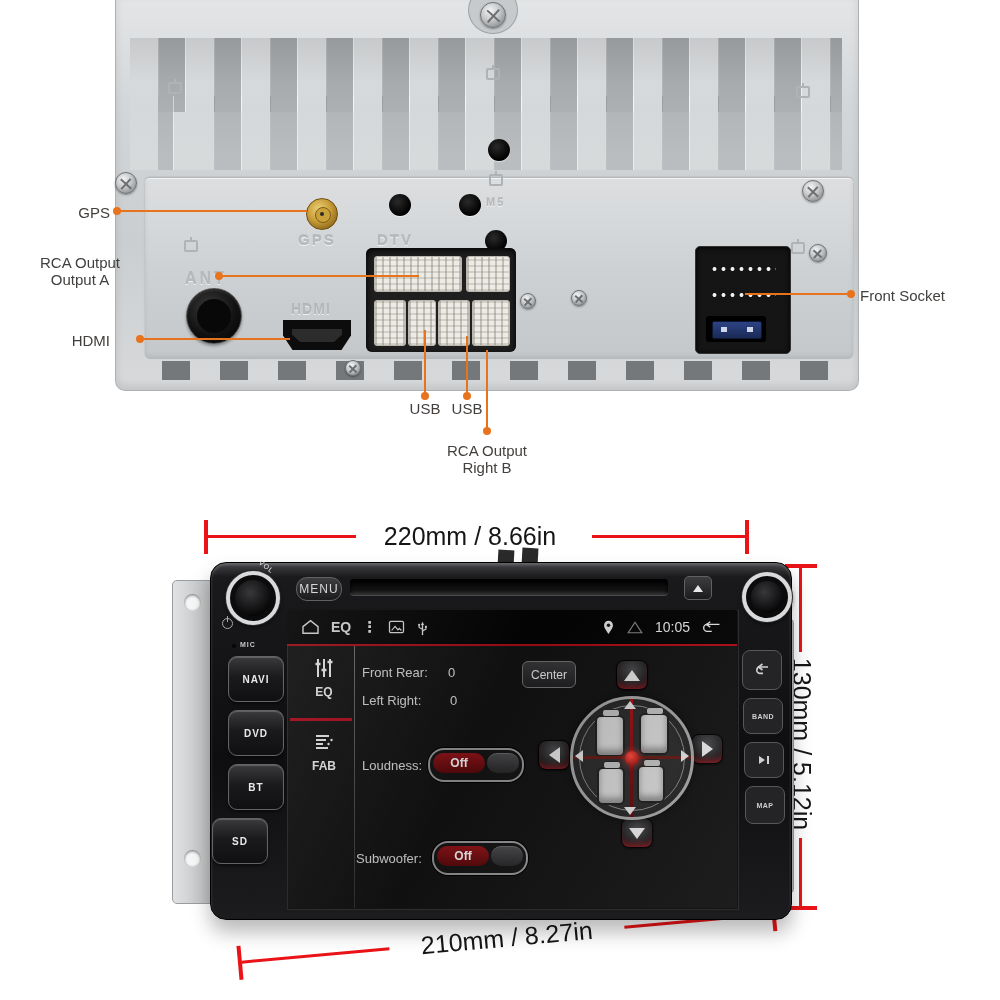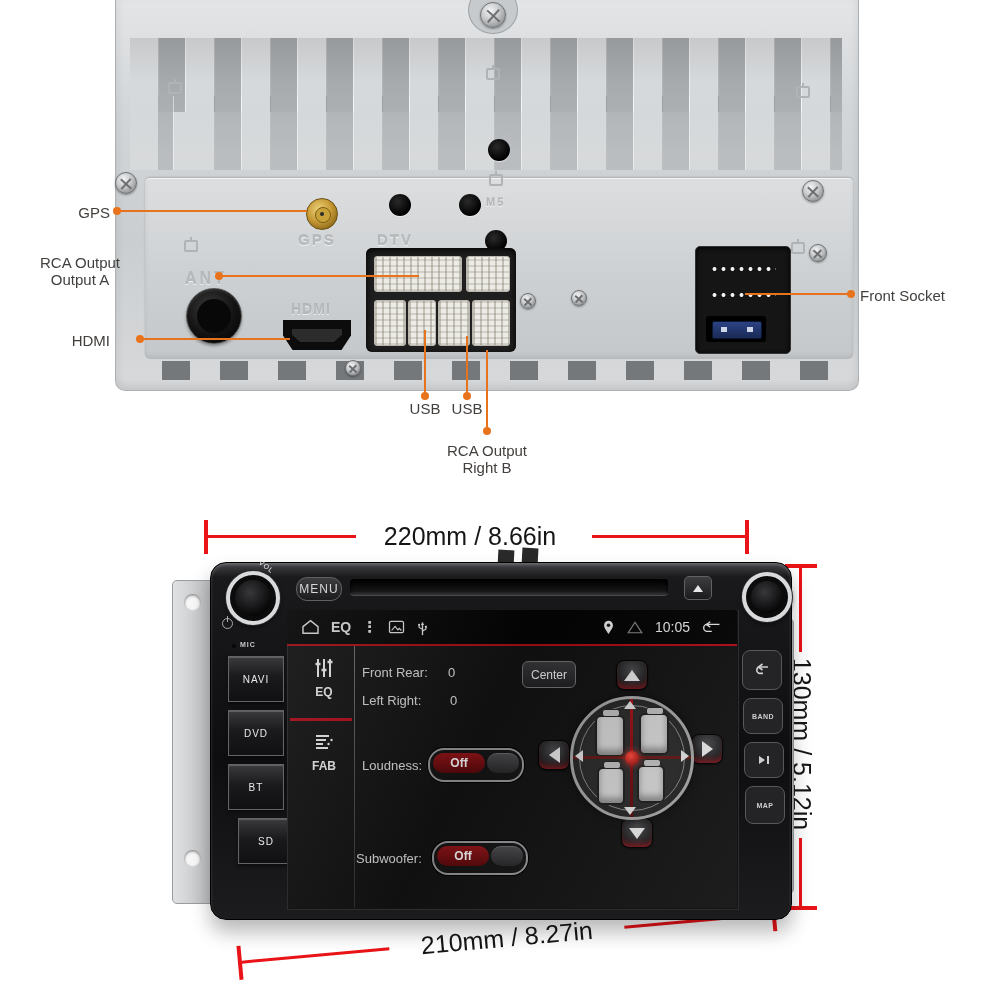--- a/index.html
+++ b/index.html
@@ -68,22 +68,22 @@
   .bhole{border-radius:50%;background:#f7f7f7;box-shadow:inset 0 1px 3px rgba(0,0,0,.55);}
   .unit{left:210px;top:562px;width:580px;height:356px;border-radius:16px;
     background:linear-gradient(180deg,#45454a 0,#1a1a1c 14px,#0e0e10 55%,#1c1c1e 100%);
     border:1px solid #000;box-shadow:0 12px 20px rgba(0,0,0,.28),inset 0 2px 3px rgba(255,255,255,.20);}
   .knob{border-radius:50%;background:#0b0b0c;border:4px solid #d9dadc;box-shadow:0 0 0 1px #2a2a2b,0 2px 4px rgba(0,0,0,.6);}
   .knob i{position:absolute;left:5px;top:5px;right:5px;bottom:5px;border-radius:50%;
     background:radial-gradient(circle at 42% 35%,#38383b,#060607 75%);}
   .topbtn{background:linear-gradient(180deg,#3d3d40,#1b1b1d);border:1px solid #616163;border-radius:11px;
     color:#d6d6d6;font-size:12px;letter-spacing:1px;display:flex;align-items:center;justify-content:center;}
   .cdslot{background:linear-gradient(180deg,#000,#151516 75%,#3c3c3d);border-radius:4px;box-shadow:inset 0 2px 4px #000;border-bottom:1px solid #4a4a4b;}
-  .sidebtn{background:linear-gradient(180deg,#3a3a3d,#1a1a1c 45%,#101012);border:1px solid #646467;border-radius:0;
-    color:#e9e9e9;font-weight:normal;display:flex;align-items:center;justify-content:center;letter-spacing:1px;
+  .sidebtn{background:linear-gradient(180deg,#3a3a3d,#1a1a1c 45%,#101012);border:1px solid #646467;border-radius:9px;
+    color:#e9e9e9;font-weight:bold;display:flex;align-items:center;justify-content:center;letter-spacing:1px;
     box-shadow:inset 0 1px 1px rgba(255,255,255,.22),0 2px 3px rgba(0,0,0,.5);}
   .rbtn{background:#242427;border:1px solid #58585a;border-radius:8px;color:#cfcfcf;
     display:flex;align-items:center;justify-content:center;font-size:7px;font-weight:bold;letter-spacing:.5px;}
   .screen{left:287px;top:610px;width:450px;height:298px;background:#141414;border:1px solid #2d2d2f;overflow:hidden;}
   .gloss{pointer-events:none;background:linear-gradient(115deg,rgba(255,255,255,.07) 0%,rgba(255,255,255,0) 42%),
          linear-gradient(300deg,rgba(255,255,255,.04) 0%,rgba(0,0,0,.18) 55%);}
   .statusbar{left:287px;top:610px;width:450px;height:34px;background:#050505;display:flex;align-items:center;
     padding:0 16px 0 14px;box-sizing:border-box;gap:11px;color:#efefef;}
   .statusbar .sp{flex:1;}
   .redline{left:287px;top:644px;width:450px;height:2px;background:#b60d18;}
@@ -254,21 +254,21 @@
   <div class="abs knob" style="left:742px;top:572px;width:42px;height:42px;">
       <i></i>
     </div>
 
   <div class="abs powerglyph" style="left:222px;top:618px;"></div>
   <div class="abs" style="left:232px;top:644px;width:4px;height:4px;border-radius:50%;background:#060606;"></div>
   <div class="abs" style="left:240px;top:641px;color:#c9c9cb;font-size:7px;font-weight:bold;letter-spacing:1px;">MIC</div>
   <div class="abs sidebtn" style="left:228px;top:656px;width:54px;height:44px;font-size:10px;">NAVI</div>
   <div class="abs sidebtn" style="left:228px;top:710px;width:54px;height:44px;font-size:10px;">DVD</div>
   <div class="abs sidebtn" style="left:228px;top:764px;width:54px;height:44px;font-size:10px;">BT</div>
-  <div class="abs sidebtn" style="left:238px;top:818px;width:54px;height:44px;font-size:10px;">SD</div>
+  <div class="abs sidebtn" style="left:212px;top:818px;width:54px;height:44px;font-size:10px;">SD</div>
 
   <div class="abs rbtn" style="left:742px;top:650px;width:38px;height:38px;">
     <svg width="16" height="14" viewBox="0 0 16 14">
       <path d="M14 4 H6 a3.2 3.2 0 0 0 0 6.4 h3" stroke="#cfcfcf" stroke-width="1.6" fill="none"></path>
       <path d="M8.5 1 L4.5 4 L8.5 7" stroke="#cfcfcf" stroke-width="1.6" fill="none"></path>
     </svg>
   </div>
   <div class="abs rbtn" style="left:743px;top:698px;width:38px;height:34px;">BAND</div>
   <div class="abs rbtn" style="left:744px;top:742px;width:38px;height:34px;gap:2px;">
     <span class="tri-rt" style="border-top-width:4px;border-bottom-width:4px;border-left-width:6px;border-left-color:#cfcfcf;"></span>

